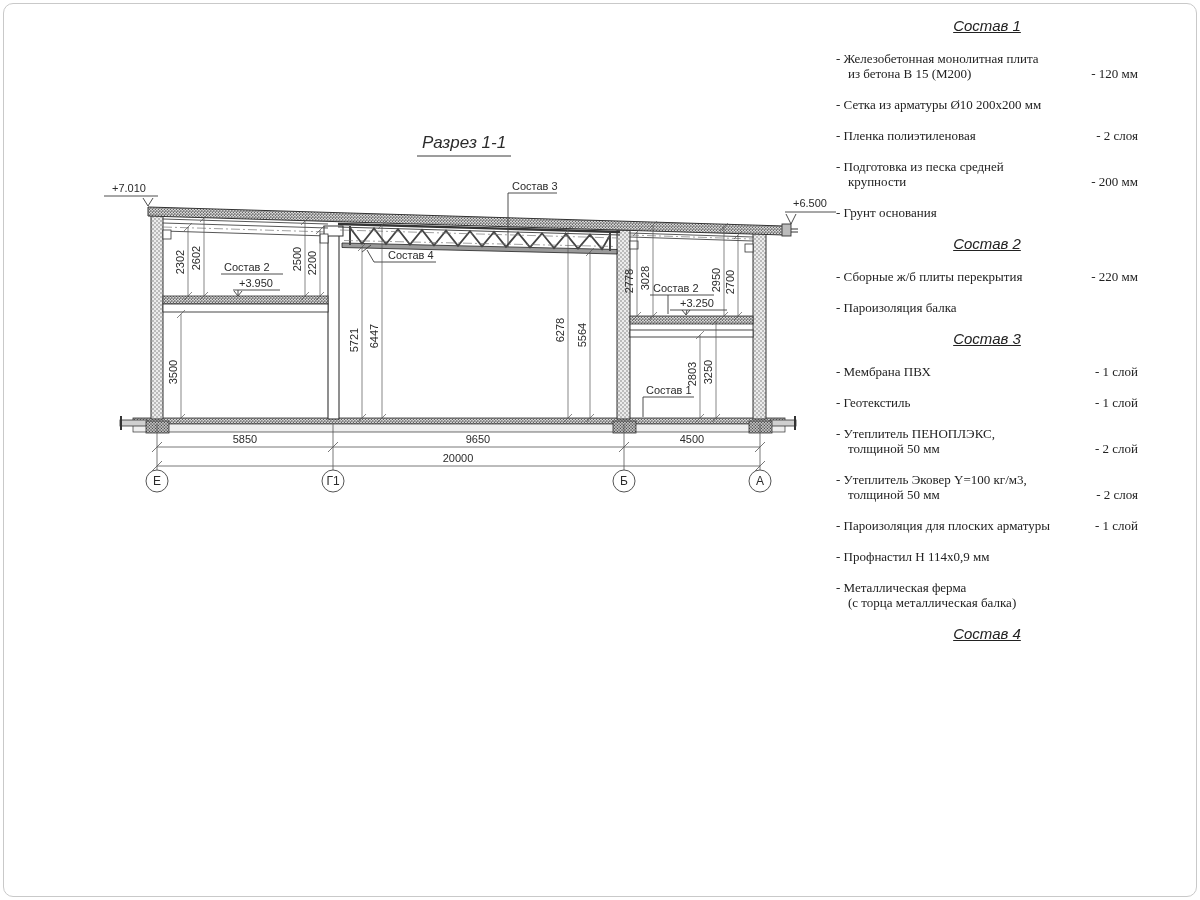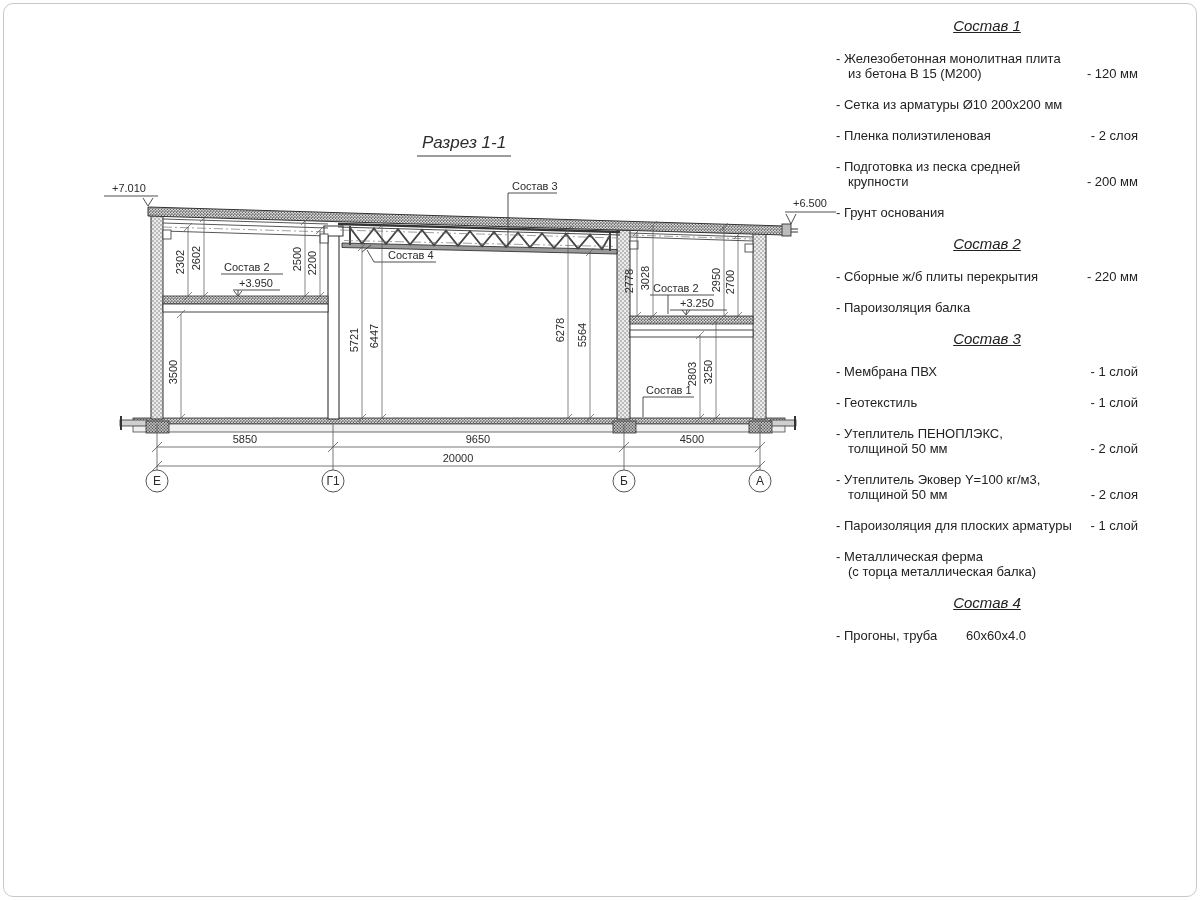--- a/index.html
+++ b/index.html
@@ -2,21 +2,21 @@
 <html><head>
 <meta charset="utf-8">
 <style>
   html,body{margin:0;padding:0;background:#fff;font-family:"Liberation Sans",sans-serif;color:#2b2b2b;}
   #canvas{position:relative;width:1200px;height:900px;background:#fff;overflow:hidden;}
   #frame{position:absolute;left:3px;top:3px;width:1192px;height:892px;border:1px solid #c9c9c9;border-radius:10px;pointer-events:none;}
   #draw{position:absolute;left:0;top:0;}
   #specs{position:absolute;left:836px;top:18px;width:302px;font-size:13px;line-height:15px;color:#222;}
   .spec-title{font-style:italic;font-size:15px;text-align:center;text-decoration:underline;margin:13px 0 18px;font-weight:normal;}
   .spec-section:first-child .spec-title{margin-top:0;}
-  .spec-row{display:flex;align-items:flex-end;margin-bottom:16px;}
+  .spec-row{display:flex;align-items:flex-end;margin-bottom:16px;font-family:Liberation Serif, serif;}
   .spec-name{white-space:pre-line;width:232px;padding-left:12px;text-indent:-12px;}
   .spec-value{margin-left:auto;white-space:nowrap;text-align:right;}
   .spec-row.mid .spec-name{width:118px;}
   .spec-row.mid .spec-value{margin-left:0;text-align:left;}
   svg text{fill:#2b2b2b;}
   .dim{font-size:11px;}
   .lab{font-size:11px;}
 </style>
 </head>
 <body>
@@ -331,25 +331,24 @@
         <div class="spec-row">
           <span class="spec-name">- Утеплитель Эковер Y=100 кг/м3,
 толщиной 50 мм</span>
           <span class="spec-value">- 2 слоя</span>
         </div>
         <div class="spec-row">
           <span class="spec-name">- Пароизоляция для плоских арматуры</span>
           <span class="spec-value">- 1 слой</span>
         </div>
         <div class="spec-row">
+          <span class="spec-name">- Профнастил Н 114х0,9 мм</span>
+        </div>
+        <div class="spec-row">
           <span class="spec-name">- Металлическая ферма
 (с торца металлическая балка)</span>
         </div>
       </div>
       <div class="spec-section">
         <div class="spec-title">Состав 4</div>
-        <div class="spec-row mid">
-          <span class="spec-name">- Прогоны, труба</span>
-          <span class="spec-value">60х60х4.0</span>
-        </div>
       </div>
     </div>
 </div>
 
 </body></html>

